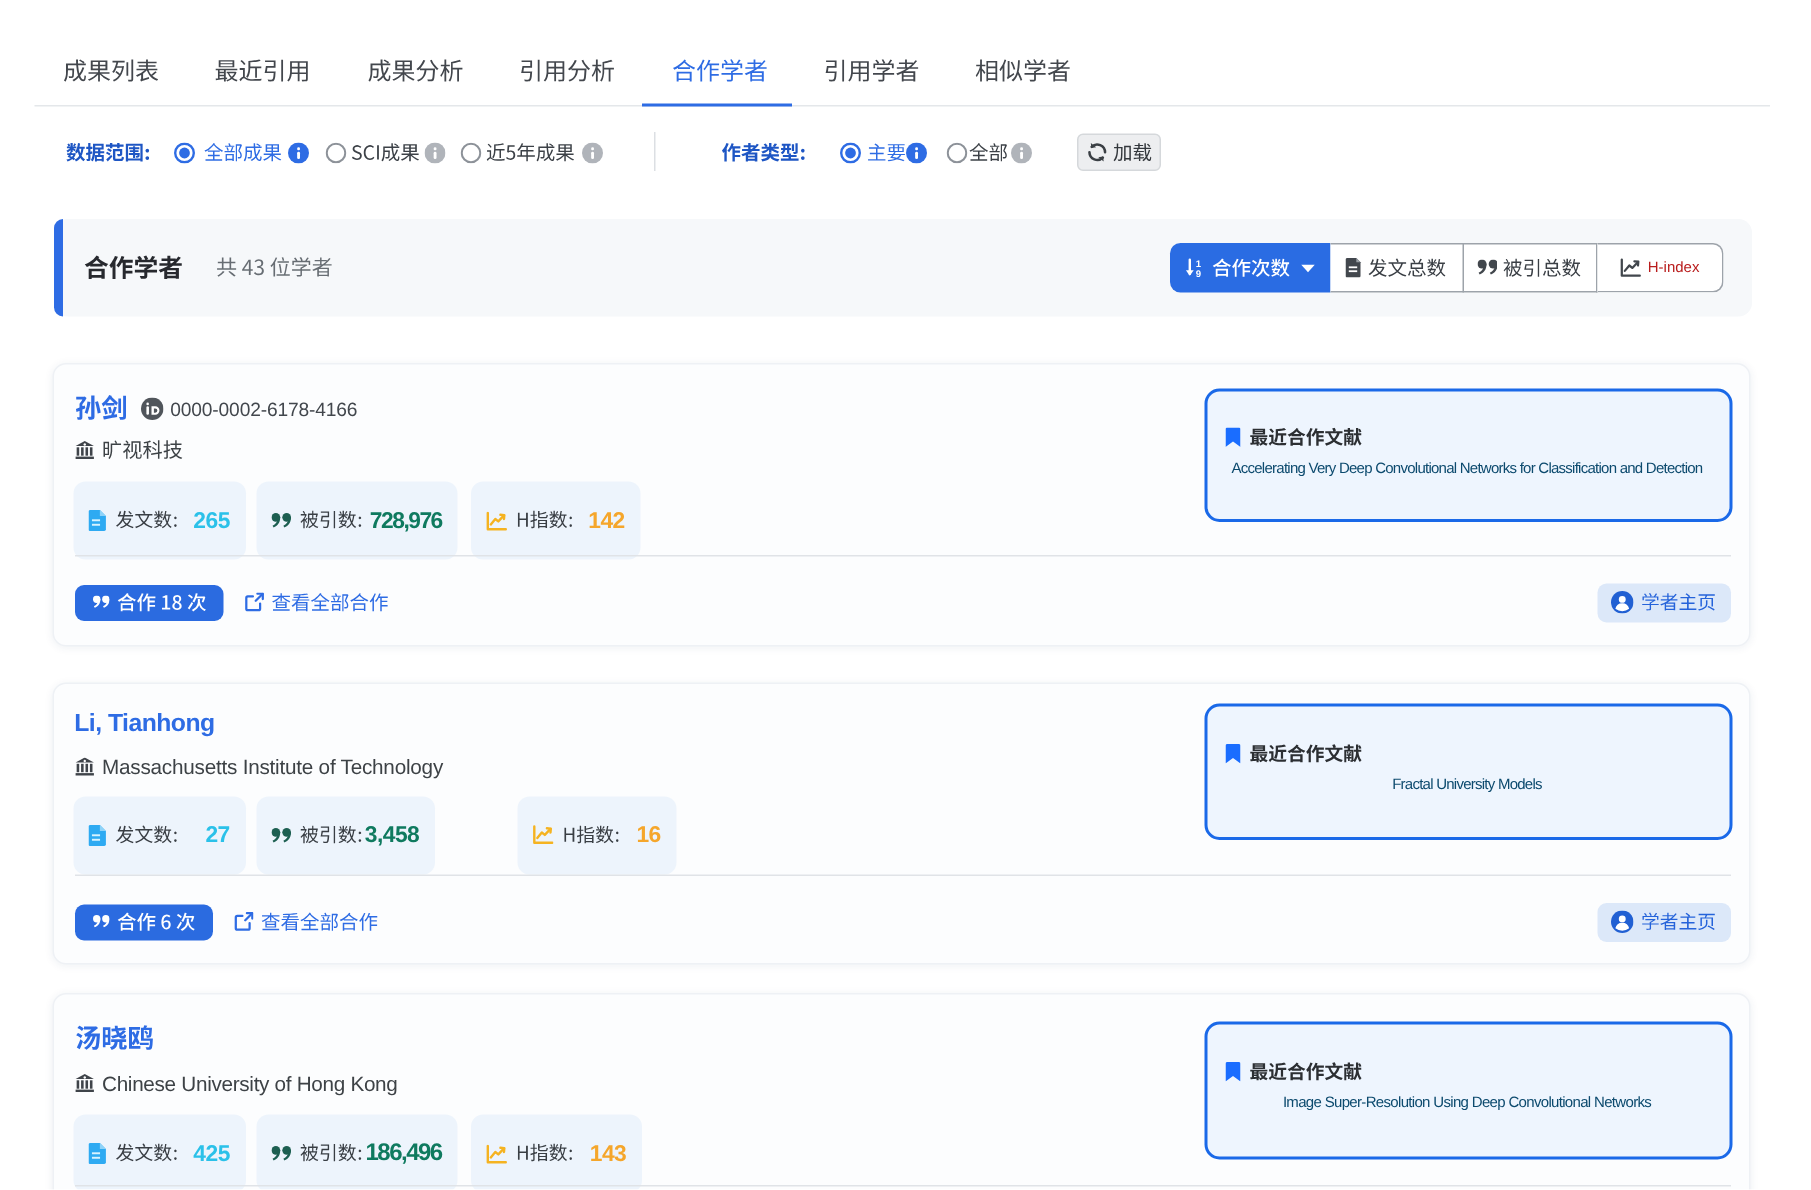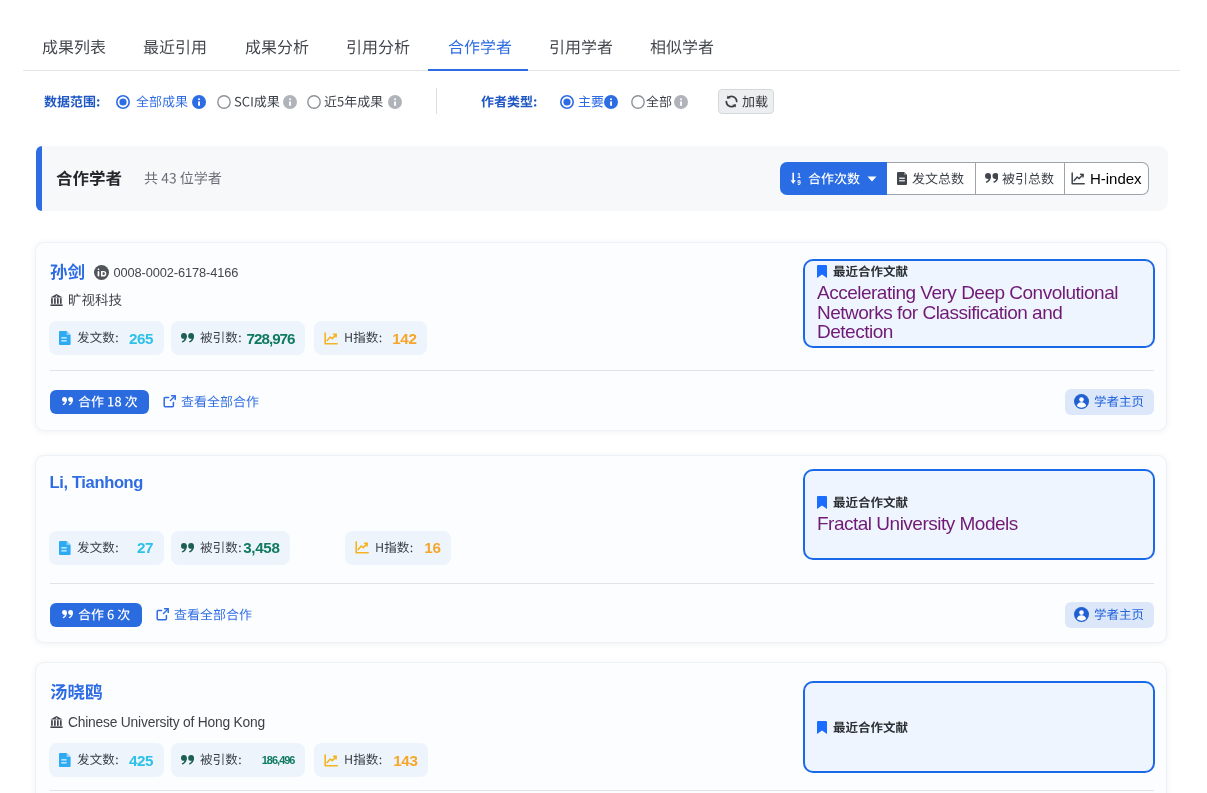--- a/index.html
+++ b/index.html
@@ -1,23 +1,23 @@
 <!DOCTYPE html>
 <html><head><meta charset="utf-8"><title>p</title><style>
 html,body{margin:0;padding:0;background:#fff;}
 body{font-family:"Liberation Sans",sans-serif;-webkit-font-smoothing:antialiased;}
 #page{position:relative;width:1207px;height:793px;overflow:hidden;background:#fff;}
 .abs{position:absolute;}
 .row{position:absolute;display:flex;align-items:center;}
 .card{position:absolute;left:35px;width:1132px;background:#fcfdfe;border:1px solid #eef1f5;border-radius:9px;box-shadow:0 1px 6px rgba(25,55,105,0.07);box-sizing:border-box;}
-.pill{position:relative;display:flex;align-items:center;background:#edf4fc;border-radius:8px;height:34px;box-sizing:border-box;padding:0 10.5px;flex:none;}
+.pill{position:relative;display:flex;align-items:center;background:#edf4fc;border-radius:8px;height:52px;box-sizing:border-box;padding:0 10.5px;flex:none;}
 .pv{font-weight:bold;margin-left:auto;letter-spacing:-0.35px;}
 .box{position:absolute;left:767px;width:352px;border:2px solid #1a69e8;border-radius:10px;background:#eef5fe;box-sizing:border-box;display:flex;flex-direction:column;justify-content:center;padding:0 14px 0 12px;}
 .bt{display:flex;align-items:center;}
-.bb{font-size:19px;color:#701a75;line-height:19.4px;margin-top:5px;letter-spacing:-0.5px;}
+.bb{font-size:10px;color:#0c4a6e;line-height:19.4px;margin-top:5px;letter-spacing:-0.5px;text-align:center;}
 .coop{display:flex;align-items:center;height:24px;border-radius:6px;background:#2b6be0;padding:0 11.5px;flex:none;}
 .home{position:absolute;right:0px;display:flex;align-items:center;justify-content:center;height:26px;width:89px;border-radius:6px;background:#dce8f9;flex:none;}
 .gb{display:flex;align-items:center;justify-content:center;background:#fff;border:1px solid #9da3aa;border-left:none;box-sizing:border-box;height:33px;}
 </style></head><body>
 <div id="page">
 <div class="abs" style="left:42px;top:38.5px;"><svg width="64.0" height="16.6" viewBox="0 0 64.0 16.6" style="vertical-align:top;">
         <path d="M2.7 6.6H6.7V7.8H2.7ZM6.2 6.6H7.4Q7.4 6.6 7.4 6.7Q7.4 6.8 7.4 6.9Q7.4 7.1 7.4 7.2Q7.4 8.9 7.3 10.1Q7.2 11.2 7.2 11.7Q7.1 12.3 6.9 12.5Q6.7 12.8 6.5 12.9Q6.3 13.0 5.9 13.0Q5.6 13.0 5.1 13.0Q4.6 13.0 4.0 13.0Q4.0 12.7 3.9 12.4Q3.8 12.1 3.7 11.9Q4.2 11.9 4.7 11.9Q5.2 12.0 5.4 12.0Q5.5 12.0 5.7 11.9Q5.8 11.9 5.9 11.8Q6.0 11.6 6.1 11.1Q6.1 10.6 6.2 9.6Q6.2 8.6 6.2 6.8ZM10.7 1.4 11.5 0.7Q12.0 0.9 12.5 1.3Q13.1 1.6 13.6 1.9Q14.0 2.3 14.4 2.5L13.6 3.4Q13.3 3.1 12.8 2.7Q12.3 2.4 11.8 2.0Q11.2 1.7 10.7 1.4ZM13.0 5.8 14.2 6.1Q13.2 9.2 11.4 11.5Q9.7 13.8 7.2 15.3Q7.1 15.2 7.0 15.0Q6.8 14.8 6.6 14.6Q6.5 14.4 6.3 14.3Q8.8 13.0 10.4 10.8Q12.1 8.7 13.0 5.8ZM2.8 3.4H15.2V4.5H2.8ZM2.0 3.4H3.3V7.9Q3.3 8.7 3.2 9.7Q3.2 10.7 3.0 11.7Q2.8 12.8 2.5 13.7Q2.1 14.7 1.6 15.5Q1.5 15.3 1.3 15.2Q1.1 15.0 0.9 14.9Q0.7 14.7 0.6 14.7Q1.2 13.7 1.6 12.5Q1.9 11.3 2.0 10.1Q2.0 8.9 2.0 7.9ZM8.7 0.7H10.0Q9.9 2.9 10.1 4.9Q10.3 6.9 10.6 8.6Q10.9 10.2 11.4 11.4Q11.8 12.7 12.4 13.3Q12.9 14.0 13.6 14.0Q13.9 14.0 14.1 13.3Q14.2 12.7 14.3 11.1Q14.5 11.2 14.8 11.4Q15.1 11.6 15.3 11.7Q15.2 13.1 15.0 13.9Q14.8 14.6 14.5 14.9Q14.1 15.2 13.5 15.2Q12.7 15.2 12.0 14.7Q11.3 14.2 10.8 13.2Q10.3 12.2 9.9 10.8Q9.5 9.5 9.2 7.8Q9.0 6.2 8.8 4.4Q8.7 2.6 8.7 0.7Z M17.0 9.1H31.0V10.2H17.0ZM23.4 1.8H24.6V15.4H23.4ZM22.9 9.6 24.0 10.0Q23.2 11.1 22.1 12.0Q21.1 12.9 19.8 13.6Q18.6 14.4 17.4 14.8Q17.3 14.7 17.2 14.5Q17.0 14.3 16.9 14.1Q16.7 14.0 16.6 13.8Q17.5 13.6 18.4 13.1Q19.3 12.7 20.2 12.1Q21.0 11.5 21.7 10.9Q22.4 10.3 22.9 9.6ZM25.0 9.6Q25.5 10.2 26.3 10.8Q27.0 11.5 27.9 12.0Q28.7 12.6 29.7 13.0Q30.6 13.5 31.4 13.7Q31.3 13.9 31.2 14.0Q31.0 14.2 30.9 14.4Q30.7 14.6 30.6 14.8Q29.7 14.4 28.8 13.9Q27.9 13.4 27.0 12.8Q26.2 12.1 25.4 11.4Q24.6 10.7 24.0 10.0ZM19.8 5.1V6.7H28.3V5.1ZM19.8 2.4V4.1H28.3V2.4ZM18.5 1.4H29.6V7.8H18.5Z M33.0 1.5H41.1V2.7H33.0ZM35.7 2.0 36.9 2.2Q36.6 3.6 36.1 5.0Q35.7 6.4 35.1 7.6Q34.5 8.8 33.8 9.7Q33.7 9.5 33.5 9.4Q33.3 9.2 33.2 9.1Q33.0 8.9 32.8 8.9Q33.6 8.0 34.1 7.0Q34.6 5.9 35.0 4.6Q35.5 3.3 35.7 2.0ZM35.7 5.1H39.7V6.2H35.3ZM39.5 5.1H39.7L39.9 5.0L40.7 5.2Q40.3 8.0 39.3 10.0Q38.4 12.0 37.0 13.4Q35.7 14.7 34.0 15.4Q33.9 15.3 33.8 15.1Q33.7 14.9 33.5 14.7Q33.4 14.6 33.3 14.4Q34.8 13.8 36.1 12.6Q37.4 11.4 38.3 9.5Q39.2 7.7 39.5 5.3ZM34.9 9.2 35.6 8.4Q36.0 8.7 36.6 9.0Q37.1 9.4 37.5 9.8Q38.0 10.1 38.3 10.4L37.6 11.4Q37.3 11.1 36.8 10.7Q36.4 10.4 35.9 10.0Q35.4 9.6 34.9 9.2ZM42.3 2.5H43.5V11.5H42.3ZM45.6 0.7H46.8V13.8Q46.8 14.4 46.6 14.6Q46.5 14.9 46.1 15.1Q45.8 15.2 45.2 15.3Q44.6 15.3 43.6 15.3Q43.6 15.1 43.5 14.7Q43.4 14.4 43.2 14.1Q43.9 14.1 44.5 14.2Q45.0 14.2 45.2 14.1Q45.4 14.1 45.5 14.1Q45.6 14.0 45.6 13.8Z M49.7 2.1H62.4V3.1H49.7ZM50.5 4.5H61.7V5.5H50.5ZM49.0 6.9H62.9V7.9H49.0ZM55.4 0.6H56.6V7.7H55.4ZM55.1 7.2 56.1 7.6Q55.5 8.4 54.7 9.0Q54.0 9.7 53.1 10.3Q52.2 10.8 51.2 11.3Q50.3 11.8 49.4 12.1Q49.3 12.0 49.2 11.8Q49.0 11.6 48.9 11.4Q48.7 11.3 48.6 11.2Q49.5 10.9 50.4 10.4Q51.3 10.0 52.2 9.5Q53.1 9.0 53.8 8.4Q54.6 7.8 55.1 7.2ZM56.9 7.4Q57.4 9.0 58.3 10.2Q59.3 11.5 60.6 12.4Q61.8 13.3 63.5 13.8Q63.3 13.9 63.2 14.1Q63.0 14.3 62.9 14.5Q62.8 14.7 62.7 14.8Q61.0 14.3 59.7 13.3Q58.3 12.3 57.4 10.8Q56.4 9.4 55.8 7.7ZM61.5 8.5 62.5 9.2Q61.7 9.9 60.8 10.6Q59.8 11.3 59.0 11.7L58.2 11.1Q58.8 10.8 59.4 10.3Q60.0 9.9 60.5 9.4Q61.1 9.0 61.5 8.5ZM52.0 15.3 51.9 14.3 52.5 13.8 57.3 12.4Q57.3 12.7 57.3 13.0Q57.4 13.3 57.5 13.5Q55.8 14.0 54.8 14.3Q53.8 14.7 53.2 14.9Q52.7 15.0 52.4 15.1Q52.2 15.2 52.0 15.3ZM52.0 15.3Q52.0 15.2 51.9 15.0Q51.8 14.8 51.7 14.6Q51.6 14.4 51.5 14.3Q51.7 14.1 51.9 13.9Q52.1 13.7 52.1 13.2V9.8H53.4V14.2Q53.4 14.2 53.2 14.3Q53.1 14.4 52.9 14.5Q52.7 14.6 52.5 14.8Q52.3 14.9 52.2 15.1Q52.0 15.2 52.0 15.3Z" fill="#43474d"></path>
       </svg></div>
     <div class="abs" style="left:143px;top:38.5px;"><svg width="64.0" height="16.6" viewBox="0 0 64.0 16.6" style="vertical-align:top;">
         <path d="M4.0 3.9V5.1H12.0V3.9ZM4.0 2.0V3.1H12.0V2.0ZM2.8 1.2H13.2V5.9H2.8ZM0.8 6.8H15.2V7.8H0.8ZM8.1 8.8H13.8V9.8H8.1ZM3.0 8.9H7.0V9.8H3.0ZM3.0 10.9H7.0V11.8H3.0ZM9.7 9.6Q10.4 11.3 11.9 12.6Q13.4 13.8 15.4 14.4Q15.2 14.5 15.0 14.8Q14.8 15.1 14.7 15.3Q12.6 14.7 11.1 13.3Q9.6 11.9 8.8 9.9ZM13.6 8.8H13.8L14.0 8.8L14.7 9.1Q14.2 10.7 13.3 11.9Q12.3 13.1 11.1 14.0Q9.8 14.8 8.5 15.3Q8.4 15.1 8.2 14.8Q8.0 14.6 7.9 14.4Q9.1 14.0 10.3 13.3Q11.4 12.5 12.3 11.4Q13.2 10.4 13.6 9.0ZM0.8 13.4Q1.7 13.3 3.0 13.2Q4.2 13.0 5.6 12.9Q7.0 12.7 8.4 12.6V13.6Q7.0 13.7 5.7 13.9Q4.3 14.0 3.1 14.2Q1.9 14.4 0.9 14.5ZM6.3 7.1H7.5V15.4H6.3ZM2.3 7.2H3.4V13.6H2.3Z M23.3 5.4H31.2V6.5H23.3ZM27.1 5.9H28.3V12.8H27.1ZM20.2 6.4V12.5H19.0V7.6H16.8V6.4ZM22.6 1.6H23.9V5.2Q23.9 6.0 23.8 7.0Q23.7 8.0 23.6 9.0Q23.4 10.1 23.0 11.1Q22.7 12.0 22.1 12.9Q22.0 12.8 21.8 12.6Q21.6 12.5 21.4 12.4Q21.2 12.2 21.1 12.2Q21.8 11.1 22.1 9.9Q22.5 8.7 22.6 7.4Q22.6 6.2 22.6 5.2ZM29.9 0.6 30.8 1.5Q29.8 1.9 28.5 2.1Q27.2 2.3 25.7 2.4Q24.3 2.5 23.0 2.6Q22.9 2.4 22.8 2.1Q22.8 1.8 22.6 1.6Q23.6 1.5 24.6 1.5Q25.6 1.4 26.6 1.2Q27.6 1.1 28.4 1.0Q29.2 0.8 29.9 0.6ZM19.6 12.0Q19.9 12.0 20.1 12.1Q20.3 12.3 20.6 12.5Q20.9 12.7 21.4 13.0Q22.2 13.5 23.2 13.6Q24.2 13.8 25.6 13.8Q26.3 13.8 27.1 13.7Q27.9 13.7 28.6 13.7Q29.4 13.6 30.1 13.6Q30.8 13.5 31.4 13.5Q31.4 13.6 31.3 13.8Q31.2 14.1 31.2 14.3Q31.1 14.5 31.1 14.7Q30.7 14.8 30.0 14.8Q29.3 14.8 28.5 14.8Q27.7 14.9 26.9 14.9Q26.1 14.9 25.6 14.9Q24.1 14.9 23.0 14.7Q22.0 14.5 21.1 14.0Q20.6 13.7 20.2 13.4Q19.8 13.1 19.6 13.1Q19.3 13.1 19.0 13.3Q18.6 13.6 18.2 14.1Q17.8 14.5 17.4 15.1L16.6 14.0Q17.4 13.1 18.2 12.5Q19.0 12.0 19.6 12.0ZM17.3 1.6 18.2 1.0Q18.7 1.4 19.1 1.9Q19.6 2.3 20.0 2.8Q20.4 3.3 20.7 3.7L19.7 4.4Q19.5 4.0 19.1 3.5Q18.7 3.0 18.2 2.5Q17.7 2.0 17.3 1.6Z M39.5 8.6H40.8Q40.8 8.6 40.8 8.7Q40.8 8.8 40.8 8.9Q40.8 9.1 40.7 9.2Q40.6 10.9 40.5 12.1Q40.3 13.2 40.1 13.8Q39.9 14.5 39.6 14.7Q39.4 15.0 39.1 15.1Q38.8 15.2 38.4 15.2Q38.0 15.3 37.3 15.3Q36.6 15.2 35.8 15.2Q35.8 14.9 35.7 14.6Q35.6 14.2 35.4 14.0Q36.2 14.0 36.9 14.1Q37.6 14.1 37.9 14.1Q38.2 14.1 38.3 14.0Q38.5 14.0 38.6 13.9Q38.8 13.7 39.0 13.2Q39.2 12.6 39.3 11.5Q39.4 10.5 39.5 8.8ZM34.3 5.0H35.5Q35.4 5.8 35.2 6.6Q35.1 7.5 35.0 8.3Q34.8 9.1 34.7 9.7H33.4Q33.6 9.1 33.7 8.3Q33.9 7.5 34.0 6.6Q34.2 5.7 34.3 5.0ZM44.5 0.8H45.7V15.4H44.5ZM34.3 8.6H39.8V9.7H34.2ZM34.9 5.0H39.5V2.4H33.7V1.3H40.7V6.1H34.9Z M51.1 1.8H61.5V2.9H51.1ZM51.1 5.5H61.5V6.6H51.1ZM51.0 9.3H61.5V10.4H51.0ZM50.4 1.8H51.6V7.6Q51.6 8.5 51.6 9.5Q51.5 10.6 51.3 11.6Q51.0 12.7 50.6 13.7Q50.2 14.6 49.4 15.4Q49.4 15.3 49.2 15.2Q49.0 15.0 48.8 14.9Q48.7 14.7 48.5 14.7Q49.2 13.9 49.6 13.0Q50.0 12.1 50.1 11.2Q50.3 10.3 50.4 9.3Q50.4 8.4 50.4 7.6ZM61.0 1.8H62.2V13.7Q62.2 14.3 62.0 14.6Q61.9 14.9 61.5 15.1Q61.1 15.2 60.3 15.2Q59.6 15.3 58.5 15.3Q58.4 15.0 58.3 14.7Q58.2 14.4 58.1 14.1Q58.6 14.1 59.1 14.1Q59.7 14.1 60.0 14.1Q60.4 14.1 60.6 14.1Q60.8 14.1 60.9 14.0Q61.0 14.0 61.0 13.7ZM55.5 2.2H56.7V15.2H55.5Z" fill="#43474d"></path>
@@ -177,37 +177,37 @@
       </div>
       <div class="gb" style="width:84.5px;border-radius:0 7px 7px 0;">
         <svg width="14" height="13" viewBox="0 0 14 13" style="vertical-align:top;flex:none;">
           <g fill="none" stroke="#42474d" stroke-width="1.5" stroke-linecap="round" stroke-linejoin="round">
             <path d="M1.2 1 V11.8 H13.2"></path>
             <path d="M3.2 8.6 L6.2 5 L8.2 6.6 L12 2.6"></path>
             <path d="M9.6 2.2 L12.2 2.4 L12 5"></path>
           </g>
         </svg>
         <span style="width:5px;"></span>
-        <span style="font-size:15px;color:#000000;">H-index</span>
+        <span style="font-size:10px;color:#b91c1c;">H-index</span>
       </div>
     </div>
     <div class="card" style="top:242px;height:189px;">
       <div class="row" style="left:13.5px;top:20px;height:19px;">
         <svg width="35.0" height="18.2" viewBox="0 0 35.0 18.2" style="vertical-align:top;">
           <path d="M0.8 1.5H6.3V3.4H0.8ZM3.0 6.2H4.9V14.9Q4.9 15.6 4.8 16.0Q4.6 16.4 4.2 16.6Q3.8 16.8 3.2 16.9Q2.6 16.9 1.8 16.9Q1.8 16.6 1.6 16.1Q1.4 15.5 1.2 15.2Q1.6 15.2 2.1 15.2Q2.5 15.2 2.7 15.2Q2.9 15.2 2.9 15.1Q3.0 15.1 3.0 14.9ZM0.6 9.6Q1.3 9.3 2.3 9.0Q3.2 8.6 4.3 8.2Q5.4 7.8 6.5 7.4L6.9 9.2Q5.4 9.9 3.9 10.5Q2.3 11.2 1.0 11.7ZM5.6 1.5H6.1L6.5 1.4L7.7 2.4Q7.3 3.2 6.7 4.1Q6.0 5.0 5.4 5.8Q4.7 6.7 4.1 7.3Q3.9 7.0 3.6 6.7Q3.2 6.4 3.0 6.2Q3.4 5.6 4.0 4.9Q4.5 4.1 4.9 3.3Q5.3 2.6 5.6 2.0ZM13.4 5.0 15.3 4.5Q15.7 5.7 16.1 7.1Q16.4 8.4 16.7 9.7Q17.0 11.0 17.1 12.1L15.1 12.7Q15.0 11.6 14.7 10.3Q14.5 9.0 14.1 7.6Q13.8 6.2 13.4 5.0ZM10.8 0.7H13.0V14.6Q13.0 15.4 12.8 15.8Q12.6 16.3 12.1 16.5Q11.6 16.7 10.9 16.8Q10.2 16.9 9.2 16.9Q9.1 16.5 8.9 15.9Q8.7 15.3 8.5 14.9Q9.1 14.9 9.7 14.9Q10.3 14.9 10.5 14.9Q10.7 14.9 10.8 14.8Q10.8 14.8 10.8 14.6ZM8.3 4.7 10.3 5.0Q10.1 6.5 9.8 7.9Q9.4 9.4 9.0 10.7Q8.7 12.0 8.2 13.0Q8.0 12.8 7.7 12.7Q7.4 12.5 7.0 12.3Q6.7 12.1 6.4 12.0Q6.9 11.1 7.2 9.9Q7.6 8.7 7.9 7.4Q8.1 6.0 8.3 4.7Z M28.9 2.6H30.7V12.4H28.9ZM32.1 0.9H34.0V14.6Q34.0 15.4 33.8 15.8Q33.6 16.3 33.1 16.5Q32.7 16.7 31.9 16.8Q31.1 16.9 30.0 16.9Q30.0 16.5 29.8 15.9Q29.6 15.4 29.4 15.0Q30.2 15.0 30.9 15.0Q31.5 15.0 31.7 15.0Q32.0 15.0 32.0 14.9Q32.1 14.8 32.1 14.6ZM18.7 14.5Q19.9 14.4 21.4 14.2Q22.9 13.9 24.6 13.7Q26.3 13.4 28.0 13.2L28.1 15.0Q26.5 15.3 25.0 15.5Q23.4 15.8 21.9 16.1Q20.4 16.4 19.2 16.6ZM22.8 0.3 24.6 1.0Q23.9 2.3 22.9 3.6Q22.0 4.9 20.9 6.1Q19.8 7.2 18.7 8.1Q18.7 7.8 18.5 7.4Q18.3 7.1 18.1 6.7Q18.0 6.3 17.8 6.1Q18.8 5.4 19.7 4.5Q20.6 3.6 21.4 2.5Q22.2 1.4 22.8 0.3ZM20.5 5.7H26.3V7.4H20.5ZM18.9 9.3 20.5 8.8Q20.8 9.4 21.0 10.1Q21.3 10.8 21.5 11.5Q21.7 12.2 21.8 12.8L20.1 13.4Q20.0 12.9 19.8 12.2Q19.6 11.4 19.4 10.7Q19.1 9.9 18.9 9.3ZM22.1 8.5 23.8 8.1Q24.0 9.1 24.3 10.2Q24.5 11.3 24.6 12.2L22.9 12.6Q22.8 12.1 22.7 11.3Q22.6 10.6 22.4 9.9Q22.3 9.1 22.1 8.5ZM26.0 8.1 27.9 8.5Q27.6 9.5 27.2 10.6Q26.7 11.7 26.3 12.7Q25.9 13.7 25.5 14.5L24.0 14.1Q24.3 13.3 24.7 12.2Q25.1 11.2 25.4 10.1Q25.8 9.0 26.0 8.1ZM22.8 2.6 23.9 1.2Q24.7 1.9 25.6 2.7Q26.5 3.5 27.4 4.3Q28.2 5.1 28.6 5.7L27.5 7.3Q27.0 6.6 26.2 5.8Q25.4 5.0 24.5 4.1Q23.6 3.3 22.8 2.6Z" fill="#2e6ce4"></path>
         </svg>
         <span style="width:9px;"></span>
         <svg width="15" height="15" viewBox="0 0 15 15" style="vertical-align:top;flex:none;">
           <circle cx="7.5" cy="7.5" r="7.5" fill="#50555b"></circle>
           <rect x="3.6" y="3.4" width="1.7" height="1.7" rx="0.85" fill="#fff"></rect>
           <rect x="3.6" y="5.9" width="1.7" height="5.6" rx="0.8" fill="#fff"></rect>
           <path d="M7 5.9 h2.5 a2.8 2.8 0 0 1 0 5.6 H7 Z M8.6 7.3 v2.8 h0.9 a1.4 1.4 0 0 0 0 -2.8 Z" fill="#fff" fill-rule="evenodd"></path>
         </svg>
         <span style="width:5px;"></span>
-        <span style="font-size:12.8px;letter-spacing:-0.1px;color:#42474d;">0008-0002-6178-4166</span>
+        <span style="font-size:12.8px;letter-spacing:-0.1px;color:#42474d;">0000-0002-6178-4166</span>
       </div>
       <div class="row" style="left:14px;top:49px;height:16px;">
         <svg width="13" height="13" viewBox="0 0 13 13" style="vertical-align:top;flex:none;">
           <path d="M6.5 0 L12.6 3.4 H0.4 Z" fill="#3f444a"></path>
           <circle cx="6.5" cy="2.3" r="0.8" fill="#fff"></circle>
           <rect x="1.1" y="4.2" width="1.7" height="5.6" fill="#3f444a"></rect>
           <rect x="4.05" y="4.2" width="1.7" height="5.6" fill="#3f444a"></rect>
           <rect x="7.0" y="4.2" width="1.7" height="5.6" fill="#3f444a"></rect>
           <rect x="9.95" y="4.2" width="1.7" height="5.6" fill="#3f444a"></rect>
           <rect x="0.4" y="10.4" width="12.2" height="1.6" fill="#3f444a"></rect>
@@ -313,20 +313,33 @@
           <svg width="50.0" height="13.0" viewBox="0 0 50.0 13.0" style="vertical-align:top;">
             <path d="M2.9 4.7H9.1V5.5H2.9ZM0.8 7.6H11.8V8.4H0.8ZM5.8 6.7H6.7V10.8Q6.7 11.3 6.6 11.5Q6.4 11.7 6.1 11.8Q5.8 11.9 5.2 11.9Q4.6 12.0 3.8 12.0Q3.7 11.8 3.6 11.5Q3.5 11.3 3.4 11.1Q3.9 11.1 4.3 11.1Q4.7 11.1 5.0 11.1Q5.3 11.1 5.4 11.1Q5.6 11.1 5.7 11.0Q5.8 11.0 5.8 10.8ZM8.8 4.7H9.0L9.2 4.7L9.8 5.1Q9.3 5.5 8.8 5.9Q8.2 6.3 7.5 6.7Q6.9 7.0 6.3 7.2Q6.2 7.1 6.0 6.9Q5.9 6.8 5.8 6.7Q6.3 6.5 6.9 6.2Q7.5 5.9 8.0 5.5Q8.5 5.2 8.8 4.9ZM1.0 2.6H11.6V5.1H10.7V3.4H1.9V5.1H1.0ZM9.8 0.6 10.8 0.9Q10.4 1.5 9.9 2.1Q9.5 2.7 9.1 3.1L8.4 2.8Q8.6 2.5 8.9 2.1Q9.2 1.7 9.4 1.3Q9.7 0.9 9.8 0.6ZM2.0 1.0 2.8 0.6Q3.1 1.0 3.5 1.5Q3.8 2.0 4.0 2.3L3.2 2.8Q3.0 2.4 2.7 1.9Q2.3 1.4 2.0 1.0ZM5.3 0.7 6.1 0.4Q6.4 0.8 6.7 1.4Q7.0 1.9 7.2 2.3L6.3 2.7Q6.2 2.3 5.9 1.7Q5.6 1.2 5.3 0.7Z M13.2 4.5H24.3V5.4H13.2ZM14.3 2.1H21.5V2.9H14.3ZM16.3 8.7H22.2V9.5H16.3ZM16.3 10.8H22.2V11.6H16.3ZM17.5 0.5H18.4V5.0H17.5ZM23.0 0.9 23.8 1.4Q22.5 3.0 20.9 4.4Q19.2 5.7 17.4 6.8Q15.5 7.9 13.5 8.6Q13.4 8.5 13.3 8.4Q13.2 8.2 13.1 8.1Q13.0 7.9 12.9 7.8Q14.9 7.2 16.8 6.1Q18.6 5.1 20.2 3.8Q21.8 2.5 23.0 0.9ZM15.8 6.7H22.8V11.9H21.8V7.5H16.7V12.0H15.8Z M26.3 3.0H36.2V3.9H26.3ZM26.9 6.7H35.7V7.6H26.9ZM25.7 10.7H36.9V11.6H25.7ZM30.7 3.7H31.8V11.1H30.7ZM29.7 1.1 30.4 0.5Q30.8 0.8 31.3 1.2Q31.7 1.5 32.1 1.9Q32.5 2.3 32.8 2.6L31.9 3.1Q31.7 2.9 31.3 2.5Q30.9 2.1 30.5 1.7Q30.1 1.4 29.7 1.1Z M38.4 1.2H49.2V2.1H38.4ZM43.2 1.6 44.3 1.8Q44.1 2.4 43.8 2.9Q43.5 3.5 43.3 3.9L42.4 3.8Q42.6 3.5 42.7 3.1Q42.9 2.7 43.0 2.3Q43.2 1.9 43.2 1.6ZM43.3 5.2H44.3V7.5Q44.3 8.0 44.1 8.5Q44.0 9.0 43.7 9.5Q43.4 10.0 42.8 10.4Q42.1 10.9 41.2 11.3Q40.2 11.7 38.7 12.0Q38.6 11.9 38.5 11.8Q38.5 11.6 38.3 11.5Q38.2 11.3 38.1 11.2Q39.5 11.0 40.5 10.6Q41.4 10.3 42.0 9.9Q42.5 9.5 42.8 9.1Q43.1 8.7 43.2 8.3Q43.3 7.9 43.3 7.5ZM44.3 9.6 44.9 9.0Q45.4 9.2 46.0 9.5Q46.6 9.8 47.2 10.1Q47.8 10.4 48.3 10.7Q48.8 11.0 49.1 11.3L48.6 12.0Q48.2 11.8 47.7 11.5Q47.2 11.2 46.6 10.8Q46.0 10.5 45.5 10.2Q44.9 9.9 44.3 9.6ZM39.6 3.6H48.0V9.4H47.0V4.4H40.6V9.4H39.6Z" fill="#2563da"></path>
           </svg>
         </div>
       </div>
     </div>
     <div class="card" style="top:455px;height:188px;">
       <div class="row" style="left:13.5px;top:16.5px;height:19px;">
         <span style="font-size:16.5px;font-weight:bold;letter-spacing:-0.35px;color:#2e6ce4;">Li, Tianhong</span>
       </div>
+      <div class="row" style="left:14px;top:47.5px;height:16px;">
+        <svg width="13" height="13" viewBox="0 0 13 13" style="vertical-align:top;flex:none;">
+          <path d="M6.5 0 L12.6 3.4 H0.4 Z" fill="#3f444a"></path>
+          <circle cx="6.5" cy="2.3" r="0.8" fill="#fff"></circle>
+          <rect x="1.1" y="4.2" width="1.7" height="5.6" fill="#3f444a"></rect>
+          <rect x="4.05" y="4.2" width="1.7" height="5.6" fill="#3f444a"></rect>
+          <rect x="7.0" y="4.2" width="1.7" height="5.6" fill="#3f444a"></rect>
+          <rect x="9.95" y="4.2" width="1.7" height="5.6" fill="#3f444a"></rect>
+          <rect x="0.4" y="10.4" width="12.2" height="1.6" fill="#3f444a"></rect>
+        </svg>
+        <span style="width:5px;"></span>
+        <span style="font-size:13.8px;letter-spacing:-0.15px;color:#3d4246;">Massachusetts Institute of Technology</span>
+      </div>
       <div class="row" style="left:12.7px;top:74.5px;">
         <div class="pill" style="width:115px;">
           <svg width="12" height="14" viewBox="0 0 12 14" style="vertical-align:top;flex:none;">
             <path d="M1 0 h6.6 L11.6 4 V12.9 a1.1 1.1 0 0 1 -1.1 1.1 H1 a1 1 0 0 1 -1 -1 V1 a1 1 0 0 1 1 -1 Z" fill="#2eaaf2"></path>
             <path d="M7.6 0 L11.6 4 H7.6 Z" fill="#8ed3f9"></path>
             <rect x="2.3" y="6.2" width="5.4" height="1.3" fill="#d8f3ff"></rect>
             <rect x="2.3" y="9.2" width="5.4" height="1.3" fill="#d8f3ff"></rect>
           </svg>
           <span style="width:5.5px;"></span>
           <svg width="42.1" height="13.1" viewBox="0 0 42.1 13.1" style="vertical-align:top;">
@@ -459,21 +472,21 @@
             <path d="M5.8 2.9 C5.8 6.5 4.0 8.7 1.4 9.6 C1.1 9.1 0.9 8.9 0.7 8.5 C2.7 7.5 3.8 6.1 3.8 4.3 C3.8 4.0 3.8 3.8 3.7 3.5 L5.8 2.5 Z" fill="#1d5f51"></path>
             <g transform="translate(7.2,0)">
               <circle cx="2.9" cy="2.9" r="2.9" fill="#1d5f51"></circle>
               <path d="M5.8 2.9 C5.8 6.5 4.0 8.7 1.4 9.6 C1.1 9.1 0.9 8.9 0.7 8.5 C2.7 7.5 3.8 6.1 3.8 4.3 C3.8 4.0 3.8 3.8 3.7 3.5 L5.8 2.5 Z" fill="#1d5f51"></path>
             </g>
           </svg>
           <span style="width:5.5px;"></span>
           <svg width="42.1" height="13.1" viewBox="0 0 42.1 13.1" style="vertical-align:top;">
             <path d="M2.2 6.4 3.1 5.3V12.1H2.2ZM4.5 5.1 5.1 5.7Q4.7 6.0 4.4 6.4Q4.0 6.7 3.8 7.0L3.3 6.6Q3.6 6.3 3.9 5.9Q4.3 5.5 4.5 5.1ZM0.5 2.7H4.1V3.6H0.5ZM3.0 5.8Q3.1 5.9 3.4 6.2Q3.6 6.5 3.9 6.9Q4.2 7.2 4.4 7.6Q4.7 7.9 4.8 8.0L4.3 8.7Q4.1 8.5 3.9 8.2Q3.7 7.8 3.4 7.4Q3.2 7.1 2.9 6.7Q2.7 6.4 2.5 6.2ZM3.7 2.7H3.9L4.1 2.7L4.5 3.1Q4.1 4.2 3.5 5.2Q2.9 6.3 2.2 7.2Q1.5 8.1 0.8 8.7Q0.8 8.6 0.7 8.4Q0.6 8.2 0.5 8.1Q0.5 7.9 0.4 7.8Q1.0 7.3 1.7 6.5Q2.3 5.7 2.9 4.8Q3.4 3.8 3.7 2.9ZM1.8 0.9 2.5 0.6Q2.8 1.0 3.0 1.4Q3.3 1.9 3.5 2.3L2.7 2.7Q2.6 2.3 2.3 1.8Q2.0 1.3 1.8 0.9ZM5.8 2.4H11.4V3.3H5.8ZM11.1 2.4H11.2L11.4 2.3L12.0 2.5Q11.8 3.2 11.6 3.9Q11.4 4.6 11.2 5.0L10.4 4.9Q10.6 4.4 10.7 3.7Q10.9 3.1 11.1 2.5ZM8.1 0.5H8.9V5.9H8.1ZM5.3 2.4H6.2V5.7Q6.2 6.4 6.2 7.2Q6.1 8.0 5.9 8.9Q5.8 9.7 5.4 10.5Q5.1 11.3 4.6 12.0Q4.5 11.9 4.4 11.8Q4.2 11.7 4.1 11.6Q4.0 11.5 3.9 11.4Q4.4 10.8 4.7 10.1Q5.0 9.3 5.1 8.6Q5.3 7.8 5.3 7.1Q5.3 6.3 5.3 5.7ZM5.9 5.5H10.8V6.3H5.9ZM10.6 5.5H10.7L10.9 5.4L11.5 5.6Q11.1 7.4 10.2 8.6Q9.4 9.9 8.3 10.7Q7.2 11.6 6.0 12.1Q5.9 11.9 5.7 11.7Q5.6 11.5 5.4 11.3Q6.6 10.9 7.7 10.1Q8.7 9.4 9.5 8.2Q10.2 7.1 10.6 5.6ZM7.0 5.9Q7.4 7.2 8.2 8.3Q8.9 9.3 9.9 10.1Q10.9 10.9 12.2 11.2Q12.1 11.3 12.0 11.5Q11.9 11.6 11.8 11.8Q11.7 11.9 11.6 12.0Q9.6 11.4 8.3 9.8Q7.0 8.3 6.3 6.2Z M18.5 6.8H19.5Q19.5 6.8 19.5 6.9Q19.5 6.9 19.5 7.0Q19.5 7.1 19.5 7.2Q19.4 8.6 19.3 9.5Q19.1 10.4 19.0 10.9Q18.8 11.4 18.6 11.6Q18.4 11.8 18.2 11.9Q18.0 12.0 17.6 12.0Q17.3 12.0 16.8 12.0Q16.2 12.0 15.6 12.0Q15.6 11.7 15.5 11.5Q15.4 11.2 15.3 11.0Q15.9 11.1 16.5 11.1Q17.0 11.1 17.2 11.1Q17.5 11.1 17.6 11.1Q17.7 11.0 17.8 11.0Q18.0 10.8 18.1 10.4Q18.2 9.9 18.3 9.1Q18.4 8.2 18.5 6.9ZM14.4 3.9H15.4Q15.3 4.5 15.2 5.2Q15.0 5.9 14.9 6.5Q14.8 7.2 14.7 7.7H13.7Q13.8 7.2 14.0 6.5Q14.1 5.9 14.2 5.2Q14.3 4.5 14.4 3.9ZM22.5 0.6H23.4V12.1H22.5ZM14.4 6.8H18.7V7.7H14.3ZM14.9 3.9H18.5V1.9H13.9V1.0H19.4V4.8H14.9Z M26.1 7.0H30.9V7.8H26.1ZM25.8 2.8H31.9V3.6H25.8ZM30.8 0.7 31.6 1.1Q31.3 1.5 31.0 2.0Q30.7 2.4 30.5 2.7L29.8 2.4Q30.0 2.2 30.2 1.9Q30.3 1.6 30.5 1.3Q30.7 1.0 30.8 0.7ZM28.4 0.5H29.3V6.0H28.4ZM26.3 1.1 27.0 0.8Q27.3 1.2 27.5 1.7Q27.7 2.1 27.8 2.4L27.1 2.8Q27.0 2.4 26.8 2.0Q26.6 1.5 26.3 1.1ZM28.5 3.2 29.1 3.6Q28.8 4.1 28.3 4.6Q27.8 5.1 27.3 5.6Q26.7 6.0 26.2 6.3Q26.1 6.2 26.0 5.9Q25.8 5.7 25.7 5.6Q26.2 5.4 26.7 5.0Q27.3 4.6 27.7 4.1Q28.2 3.7 28.5 3.2ZM29.2 3.4Q29.4 3.5 29.7 3.7Q30.0 3.9 30.4 4.2Q30.8 4.4 31.1 4.6Q31.4 4.8 31.5 4.9L31.0 5.6Q30.8 5.5 30.5 5.2Q30.3 5.0 29.9 4.7Q29.5 4.4 29.2 4.2Q28.9 4.0 28.7 3.9ZM32.9 3.0H37.1V3.8H32.9ZM33.1 0.6 34.0 0.7Q33.8 2.0 33.5 3.1Q33.3 4.2 32.9 5.1Q32.5 6.1 32.0 6.8Q31.9 6.8 31.8 6.7Q31.7 6.5 31.5 6.4Q31.4 6.3 31.3 6.3Q31.8 5.6 32.1 4.7Q32.5 3.8 32.7 2.8Q33.0 1.7 33.1 0.6ZM35.4 3.5 36.3 3.5Q36.0 5.7 35.5 7.3Q34.9 8.9 33.9 10.1Q32.9 11.3 31.4 12.1Q31.4 12.0 31.3 11.9Q31.2 11.7 31.1 11.6Q31.0 11.5 30.9 11.4Q32.3 10.7 33.3 9.6Q34.2 8.5 34.7 7.0Q35.2 5.4 35.4 3.5ZM33.4 3.7Q33.6 5.4 34.2 6.9Q34.7 8.4 35.5 9.5Q36.3 10.6 37.4 11.2Q37.3 11.4 37.1 11.6Q36.9 11.8 36.8 12.0Q35.6 11.3 34.8 10.1Q34.0 8.9 33.4 7.3Q32.9 5.7 32.6 3.9ZM26.6 9.2 27.2 8.6Q27.8 8.8 28.6 9.2Q29.3 9.5 29.9 9.9Q30.6 10.2 31.0 10.5L30.4 11.2Q30.0 10.9 29.3 10.5Q28.7 10.1 28.0 9.8Q27.3 9.4 26.6 9.2ZM30.6 7.0H30.8L30.9 7.0L31.4 7.2Q31.0 8.6 30.3 9.5Q29.5 10.5 28.4 11.1Q27.4 11.7 26.2 12.0Q26.1 11.8 26.0 11.6Q25.8 11.4 25.7 11.3Q26.8 11.0 27.8 10.5Q28.8 10.0 29.5 9.1Q30.3 8.3 30.6 7.2ZM26.6 9.2Q26.9 8.8 27.2 8.3Q27.4 7.8 27.7 7.2Q28.0 6.7 28.1 6.2L29.0 6.4Q28.8 6.9 28.5 7.4Q28.2 8.0 28.0 8.5Q27.7 8.9 27.4 9.3Z M39.9 6.2Q39.6 6.2 39.4 5.9Q39.1 5.7 39.1 5.3Q39.1 4.9 39.4 4.7Q39.6 4.4 39.9 4.4Q40.3 4.4 40.5 4.7Q40.8 4.9 40.8 5.3Q40.8 5.7 40.5 5.9Q40.3 6.2 39.9 6.2ZM39.9 11.3Q39.6 11.3 39.4 11.0Q39.1 10.8 39.1 10.4Q39.1 10.0 39.4 9.7Q39.6 9.5 39.9 9.5Q40.3 9.5 40.5 9.7Q40.8 10.0 40.8 10.4Q40.8 10.8 40.5 11.0Q40.3 11.3 39.9 11.3Z" fill="#393e44"></path>
           </svg>
-          <span class="pv" style="color:#0f7a5f;font-size:11px;letter-spacing:-1.0px;">186,496</span>
+          <span class="pv" style="color:#0f7a5f;font-size:16px;letter-spacing:-1.0px;">186,496</span>
         </div>
         <span style="width:9px;"></span>
         <div class="pill" style="width:114px;">
           <svg width="14" height="13" viewBox="0 0 14 13" style="vertical-align:top;flex:none;">
             <g fill="none" stroke="#f5b321" stroke-width="1.6" stroke-linecap="round" stroke-linejoin="round">
               <path d="M1.2 1 V11.8 H13.2"></path>
               <path d="M3.2 8.6 L6.2 5 L8.2 6.6 L12 2.6"></path>
               <path d="M9.6 2.2 L12.2 2.4 L12 5"></path>
             </g>
           </svg>
@@ -487,15 +500,16 @@
       <div class="box" style="top:18px;height:92px;">
         <div class="bt">
           <svg width="10" height="13" viewBox="0 0 10 13" style="vertical-align:top;flex:none;">
             <path d="M0 1 a1 1 0 0 1 1 -1 H9 a1 1 0 0 1 1 1 V13 L5 9.4 L0 13 Z" fill="#1a6dff"></path>
           </svg>
           <span style="width:6px;"></span>
           <svg width="75.0" height="13.0" viewBox="0 0 75.0 13.0" style="vertical-align:top;">
             <path d="M3.5 3.2V3.7H8.9V3.2ZM3.5 1.8V2.2H8.9V1.8ZM2.1 0.8H10.4V4.6H2.1ZM0.5 5.1H11.9V6.3H0.5ZM6.5 6.8H10.6V7.9H6.5ZM2.6 6.8H5.4V7.8H2.6ZM2.6 8.3H5.4V9.4H2.6ZM8.0 7.8Q8.5 8.9 9.6 9.7Q10.7 10.5 12.2 10.9Q12.0 11.1 11.7 11.4Q11.5 11.8 11.3 12.1Q9.7 11.6 8.6 10.6Q7.5 9.6 6.8 8.1ZM10.4 6.8H10.7L10.9 6.7L11.8 7.0Q11.4 8.3 10.7 9.3Q10.0 10.3 9.1 11.0Q8.2 11.7 7.1 12.1Q7.0 11.8 6.8 11.5Q6.5 11.2 6.3 11.0Q7.3 10.7 8.1 10.1Q9.0 9.6 9.6 8.8Q10.2 7.9 10.4 7.0ZM0.5 10.2Q1.3 10.2 2.3 10.1Q3.3 10.0 4.5 9.9Q5.6 9.8 6.7 9.7L6.7 10.9Q5.6 11.0 4.5 11.1Q3.4 11.2 2.4 11.3Q1.5 11.4 0.7 11.5ZM4.7 5.5H6.1V12.1H4.7ZM1.6 5.5H3.0V10.6H1.6Z M18.4 3.9H24.5V5.3H18.4ZM20.9 4.5H22.4V9.9H20.9ZM16.0 4.8V9.9H14.5V6.3H13.1V4.8ZM17.5 1.1H19.0V3.9Q19.0 4.5 19.0 5.3Q18.9 6.1 18.8 7.0Q18.6 7.8 18.4 8.6Q18.1 9.4 17.7 10.0Q17.6 9.8 17.3 9.7Q17.1 9.5 16.8 9.3Q16.6 9.2 16.4 9.1Q16.9 8.3 17.1 7.4Q17.4 6.5 17.4 5.6Q17.5 4.6 17.5 3.9ZM23.1 0.4 24.4 1.5Q23.5 1.8 22.4 2.0Q21.3 2.2 20.1 2.3Q19.0 2.3 17.9 2.4Q17.9 2.1 17.8 1.7Q17.6 1.4 17.5 1.1Q18.3 1.1 19.1 1.0Q19.8 1.0 20.6 0.9Q21.3 0.8 22.0 0.7Q22.6 0.6 23.1 0.4ZM15.2 9.2Q15.4 9.2 15.6 9.3Q15.8 9.4 16.1 9.5Q16.3 9.7 16.7 9.9Q17.3 10.3 18.2 10.4Q19.0 10.5 20.1 10.5Q20.6 10.5 21.2 10.4Q21.8 10.4 22.4 10.4Q23.0 10.3 23.6 10.3Q24.2 10.2 24.7 10.2Q24.6 10.4 24.5 10.7Q24.4 10.9 24.3 11.2Q24.3 11.5 24.3 11.7Q23.9 11.8 23.4 11.8Q22.9 11.8 22.3 11.8Q21.7 11.8 21.1 11.9Q20.5 11.9 20.0 11.9Q18.8 11.9 18.0 11.7Q17.1 11.6 16.4 11.2Q16.0 11.0 15.7 10.8Q15.4 10.5 15.2 10.5Q15.0 10.5 14.7 10.8Q14.5 11.0 14.3 11.3Q14.0 11.7 13.8 12.1L12.8 10.7Q13.4 10.0 14.1 9.6Q14.7 9.2 15.2 9.2ZM13.2 1.3 14.4 0.6Q14.8 0.9 15.1 1.3Q15.5 1.7 15.8 2.1Q16.1 2.5 16.3 2.8L15.1 3.6Q14.9 3.3 14.6 2.9Q14.3 2.5 13.9 2.1Q13.6 1.7 13.2 1.3Z M28.1 4.4H34.4V5.8H28.1ZM28.0 10.2H34.4V11.6H28.0ZM27.3 6.9H35.4V12.1H33.8V8.2H28.9V12.1H27.3ZM31.4 0.3 32.7 1.0Q31.9 2.1 30.9 3.1Q29.9 4.0 28.8 4.8Q27.6 5.5 26.4 6.1Q26.3 5.8 26.0 5.4Q25.7 5.0 25.4 4.7Q26.5 4.3 27.6 3.6Q28.8 2.9 29.7 2.1Q30.7 1.3 31.4 0.3ZM31.9 1.2Q33.2 2.5 34.5 3.3Q35.9 4.0 37.2 4.5Q37.0 4.8 36.7 5.2Q36.4 5.5 36.2 5.9Q35.3 5.5 34.4 4.9Q33.4 4.4 32.5 3.6Q31.6 2.9 30.6 1.8Z M43.7 2.4H49.6V3.8H43.0ZM45.3 5.2H49.3V6.5H45.3ZM45.3 7.9H49.5V9.3H45.3ZM44.5 2.9H46.1V12.1H44.5ZM44.0 0.5 45.4 0.9Q45.0 1.9 44.6 2.9Q44.1 3.9 43.5 4.8Q43.0 5.6 42.4 6.3Q42.3 6.1 42.1 5.9Q41.9 5.7 41.7 5.5Q41.5 5.3 41.3 5.2Q41.8 4.7 42.3 3.9Q42.8 3.1 43.2 2.3Q43.7 1.4 44.0 0.5ZM40.6 0.4 42.1 0.9Q41.7 1.9 41.1 3.0Q40.6 4.1 39.9 5.1Q39.3 6.0 38.6 6.7Q38.5 6.5 38.4 6.2Q38.2 5.9 38.1 5.6Q37.9 5.3 37.8 5.1Q38.4 4.5 38.9 3.8Q39.4 3.0 39.9 2.2Q40.3 1.3 40.6 0.4ZM39.4 3.9 40.9 2.4V2.4V12.1H39.4Z M58.6 3.2 60.2 3.6Q59.5 5.9 58.2 7.5Q57.0 9.2 55.3 10.3Q53.5 11.4 51.2 12.1Q51.1 11.9 51.0 11.6Q50.8 11.4 50.6 11.1Q50.5 10.9 50.3 10.7Q52.5 10.1 54.2 9.2Q55.8 8.2 56.9 6.7Q58.0 5.3 58.6 3.2ZM53.8 3.3Q54.5 5.1 55.6 6.6Q56.7 8.1 58.4 9.1Q60.0 10.1 62.2 10.6Q62.1 10.8 61.9 11.0Q61.7 11.3 61.5 11.6Q61.3 11.8 61.2 12.0Q58.9 11.4 57.2 10.3Q55.6 9.1 54.4 7.5Q53.2 5.8 52.4 3.7ZM50.5 2.5H62.0V3.9H50.5ZM55.1 0.7 56.8 0.2Q57.0 0.7 57.3 1.2Q57.5 1.8 57.6 2.2L55.9 2.7Q55.8 2.3 55.6 1.7Q55.4 1.2 55.1 0.7Z M69.6 3.8H74.5V5.1H69.6ZM64.8 6.8H67.8V7.8H64.8ZM64.6 8.6H67.9V9.6H64.6ZM63.0 1.5H69.4V2.8H63.0ZM71.0 0.4H72.5V3.8Q72.5 4.8 72.4 5.8Q72.3 6.9 72.1 8.0Q71.9 9.1 71.4 10.2Q71.0 11.3 70.3 12.2Q70.2 12.0 69.9 11.8Q69.7 11.6 69.5 11.4Q69.3 11.3 69.1 11.2Q69.8 10.4 70.2 9.4Q70.6 8.5 70.8 7.5Q71.0 6.5 71.0 5.5Q71.0 4.6 71.0 3.8ZM72.5 4.6Q72.7 5.8 72.9 7.0Q73.2 8.2 73.6 9.2Q74.0 10.2 74.7 10.8Q74.5 10.9 74.3 11.1Q74.1 11.3 73.9 11.6Q73.7 11.8 73.6 12.0Q72.9 11.2 72.5 10.1Q72.0 9.0 71.8 7.6Q71.5 6.3 71.3 4.8ZM72.5 1.3 73.6 0.9Q73.9 1.3 74.2 1.9Q74.4 2.5 74.6 2.9L73.3 3.4Q73.2 3.0 73.0 2.4Q72.7 1.8 72.5 1.3ZM65.5 0.4H67.0V4.3H65.5ZM65.7 7.0H66.8V11.4H65.7ZM64.8 5.3 65.5 5.0Q65.7 5.3 65.9 5.7Q66.1 6.1 66.2 6.3L65.4 6.7Q65.3 6.5 65.2 6.1Q65.0 5.7 64.8 5.3ZM66.9 5.1 67.8 5.3Q67.6 5.8 67.4 6.3Q67.1 6.8 66.9 7.1L66.2 6.9Q66.3 6.7 66.4 6.3Q66.5 6.0 66.7 5.7Q66.8 5.3 66.9 5.1ZM63.2 3.8H68.6V5.0H64.5V12.1H63.2ZM68.0 3.8H69.3V10.7Q69.3 11.1 69.2 11.4Q69.1 11.6 68.9 11.8Q68.6 11.9 68.3 11.9Q67.9 12.0 67.4 12.0Q67.4 11.7 67.3 11.4Q67.2 11.0 67.1 10.8Q67.3 10.8 67.6 10.8Q67.8 10.8 67.9 10.8Q68.0 10.8 68.0 10.7Z" fill="#2c2f33"></path>
           </svg>
         </div>
+        <div class="bb" style="white-space:nowrap;letter-spacing:-0.45px;">Image Super-Resolution Using Deep Convolutional Networks</div>
       </div>
       <div class="abs" style="left:14px;top:127px;width:1104px;height:1px;background:#e0e3e7;"></div>
     </div>
   </div>
 </body></html>

